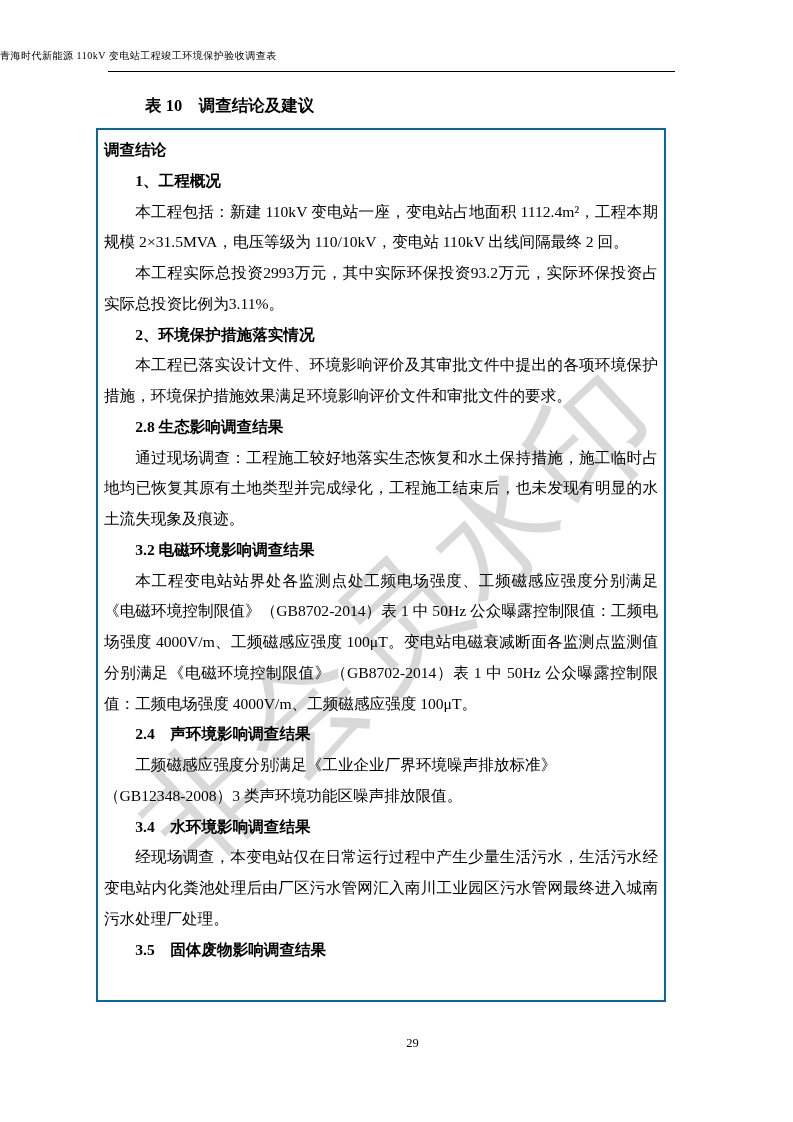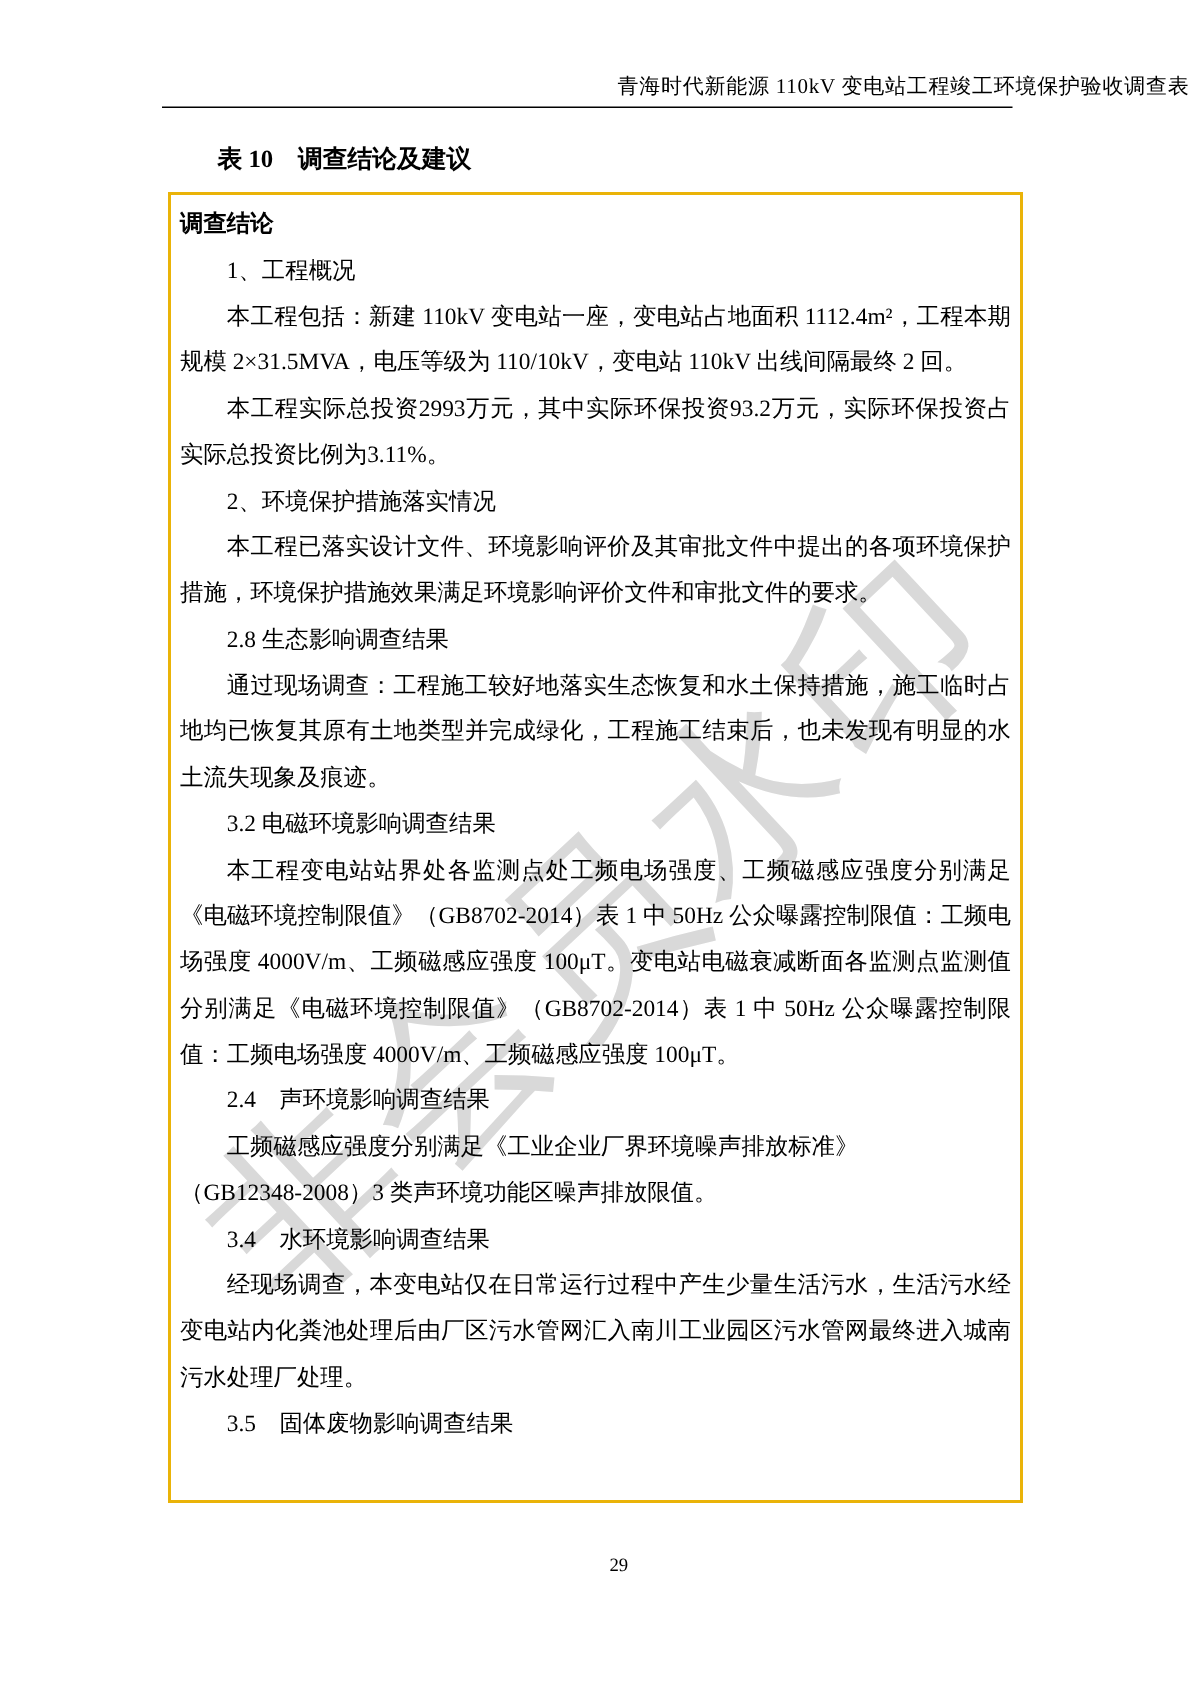--- a/index.html
+++ b/index.html
@@ -28,22 +28,22 @@
     font-family: "DejaVu Sans", sans-serif;
     white-space: nowrap;
     z-index: 0;
     user-select: none;
   }
   .doc-header {
     position: absolute;
     top: 49px;
     left: 0;
     width: 100%;
-    text-align: right;
-    font-size: 14px;
+    text-align: left;
+    font-size: 10px;
     letter-spacing: 0.5px;
     z-index: 1;
   }
   .header-rule {
     position: absolute;
     left: 108px;
     top: 71px;
     width: 567px;
     height: 0;
     border-top: 1.6px solid #000000;
@@ -53,32 +53,32 @@
     position: absolute;
     left: 117px;
     top: 95px;
     font-size: 16.5px;
     font-weight: bold;
     z-index: 1;
     margin-left: 28px;
   }
   .conclusion-table {
     position: absolute;
-    left: 112px;
+    left: 96px;
     top: 128px;
     width: 570px;
     height: 874px;
-    border: 2px solid #eab308;
+    border: 2px solid #0369a1;
     padding: 5px 6px 0 6px;
     font-size: 15.6px;
     line-height: 30.75px;
     z-index: 1;
   }
   .cell-title { font-weight: bold; }
-  .h { font-weight: normal; text-indent: 2em; }
+  .h { font-weight: bold; text-indent: 2em; }
   .p { text-indent: 2em; text-align: justify; }
   .pc { text-align: justify; }
   .page-number {
     position: absolute;
     top: 1036px;
     left: 16px;
     width: 100%;
     text-align: center;
     font-size: 12.5px;
     z-index: 1;

